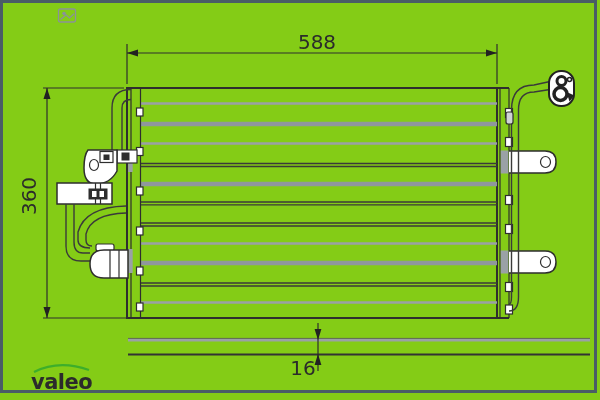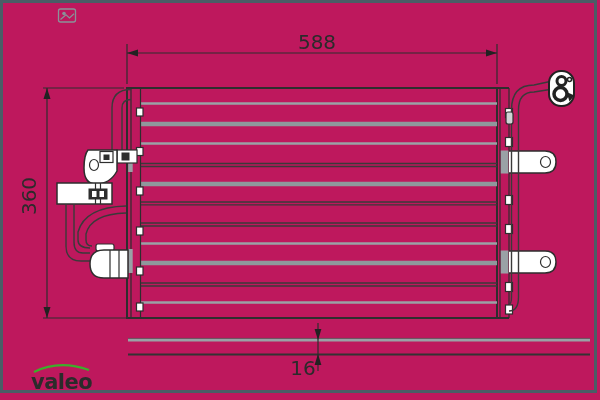--- a/index.html
+++ b/index.html
@@ -1,19 +1,19 @@
 <!DOCTYPE html>
 <html><head>
 <meta charset="utf-8">
 <style>
   html,body{margin:0;padding:0;background:#fff;}
   .stage{
     position:relative;
     width:600px;height:400px;
-    background:#be185d;
+    background:#84cc16;
     overflow:hidden;
     font-family:"DejaVu Sans", sans-serif;
   }
   svg{display:block;}
   svg text{
     font-family:"DejaVu Sans", sans-serif;
     fill:#2b2b2b;
   }
   .dim-label{font-size:20px;}
   .logo-text{

